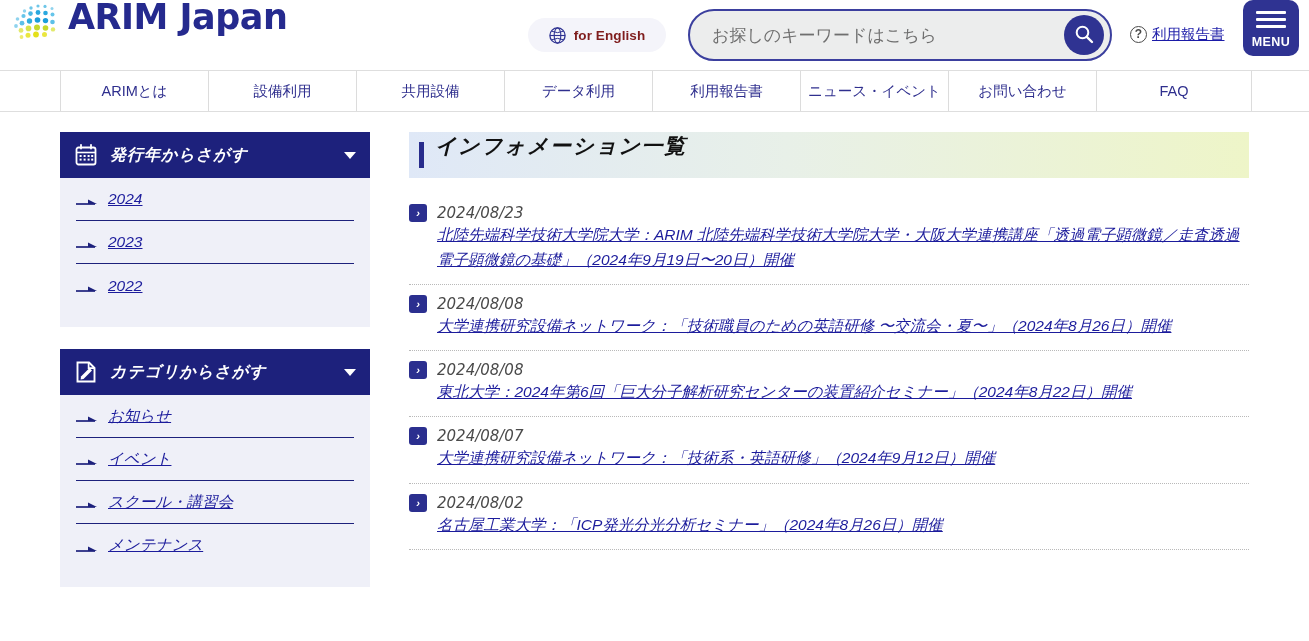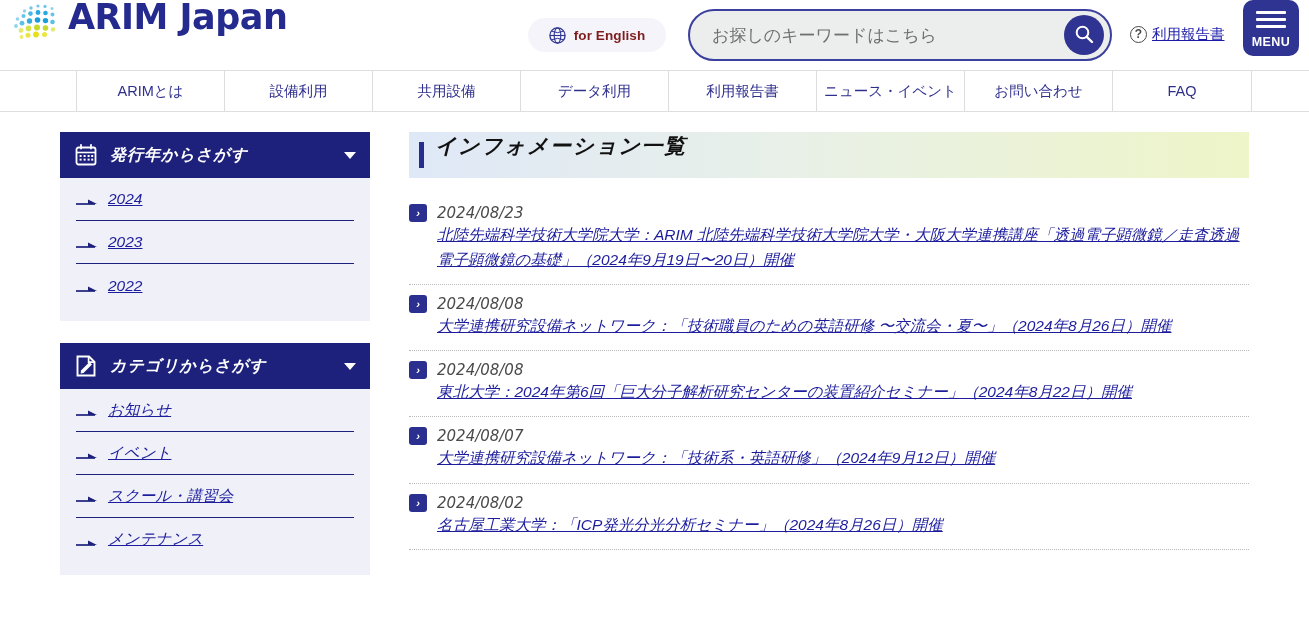--- a/index.html
+++ b/index.html
@@ -173,28 +173,28 @@
     align-items: center;
     justify-content: center;
     border-left: 1px solid #dcdcdc;
     font-size: 14.5px;
     color: #2f2f8e;
     cursor: pointer;
     white-space: nowrap;
     padding: 0 4px;
   }
   .gnav-item:last-child { border-right: 1px solid #dcdcdc; }
-  .gnav-w1 { width: 148px; margin-left: 16px; }
+  .gnav-w1 { width: 148px; }
   .gnav-w2 { width: 148px; }
   .gnav-w3 { width: 148px; }
   .gnav-w4 { width: 148px; }
   .gnav-w5 { width: 148px; }
   .gnav-w6 { width: 148px; }
   .gnav-w7 { width: 148px; }
-  .gnav-w8 { width: 140px; }
+  .gnav-w8 { width: 156px; }
 
   
   .page {
     display: flex;
     padding-top: 20px;
     gap: 9px;
     font-style: italic;
   }
   .sidebar {
     width: 310px;
@@ -232,21 +232,21 @@
     right: 14px;
     top: 50%;
     margin-top: -3px;
     width: 0; height: 0;
     border-left: 6px solid transparent;
     border-right: 6px solid transparent;
     border-top: 7px solid #ffffff;
   }
   .widget-body {
     background: #eff0f8;
-    padding: 0 16px 14px 16px;
+    padding: 0 16px 20px 16px;
   }
   .w-link {
     display: flex;
     align-items: center;
     height: 43px;
     border-bottom: 1px solid #1d217c;
     cursor: pointer;
     gap: 10px;
   }
   .widget-body .w-link:last-child { border-bottom: none; }

